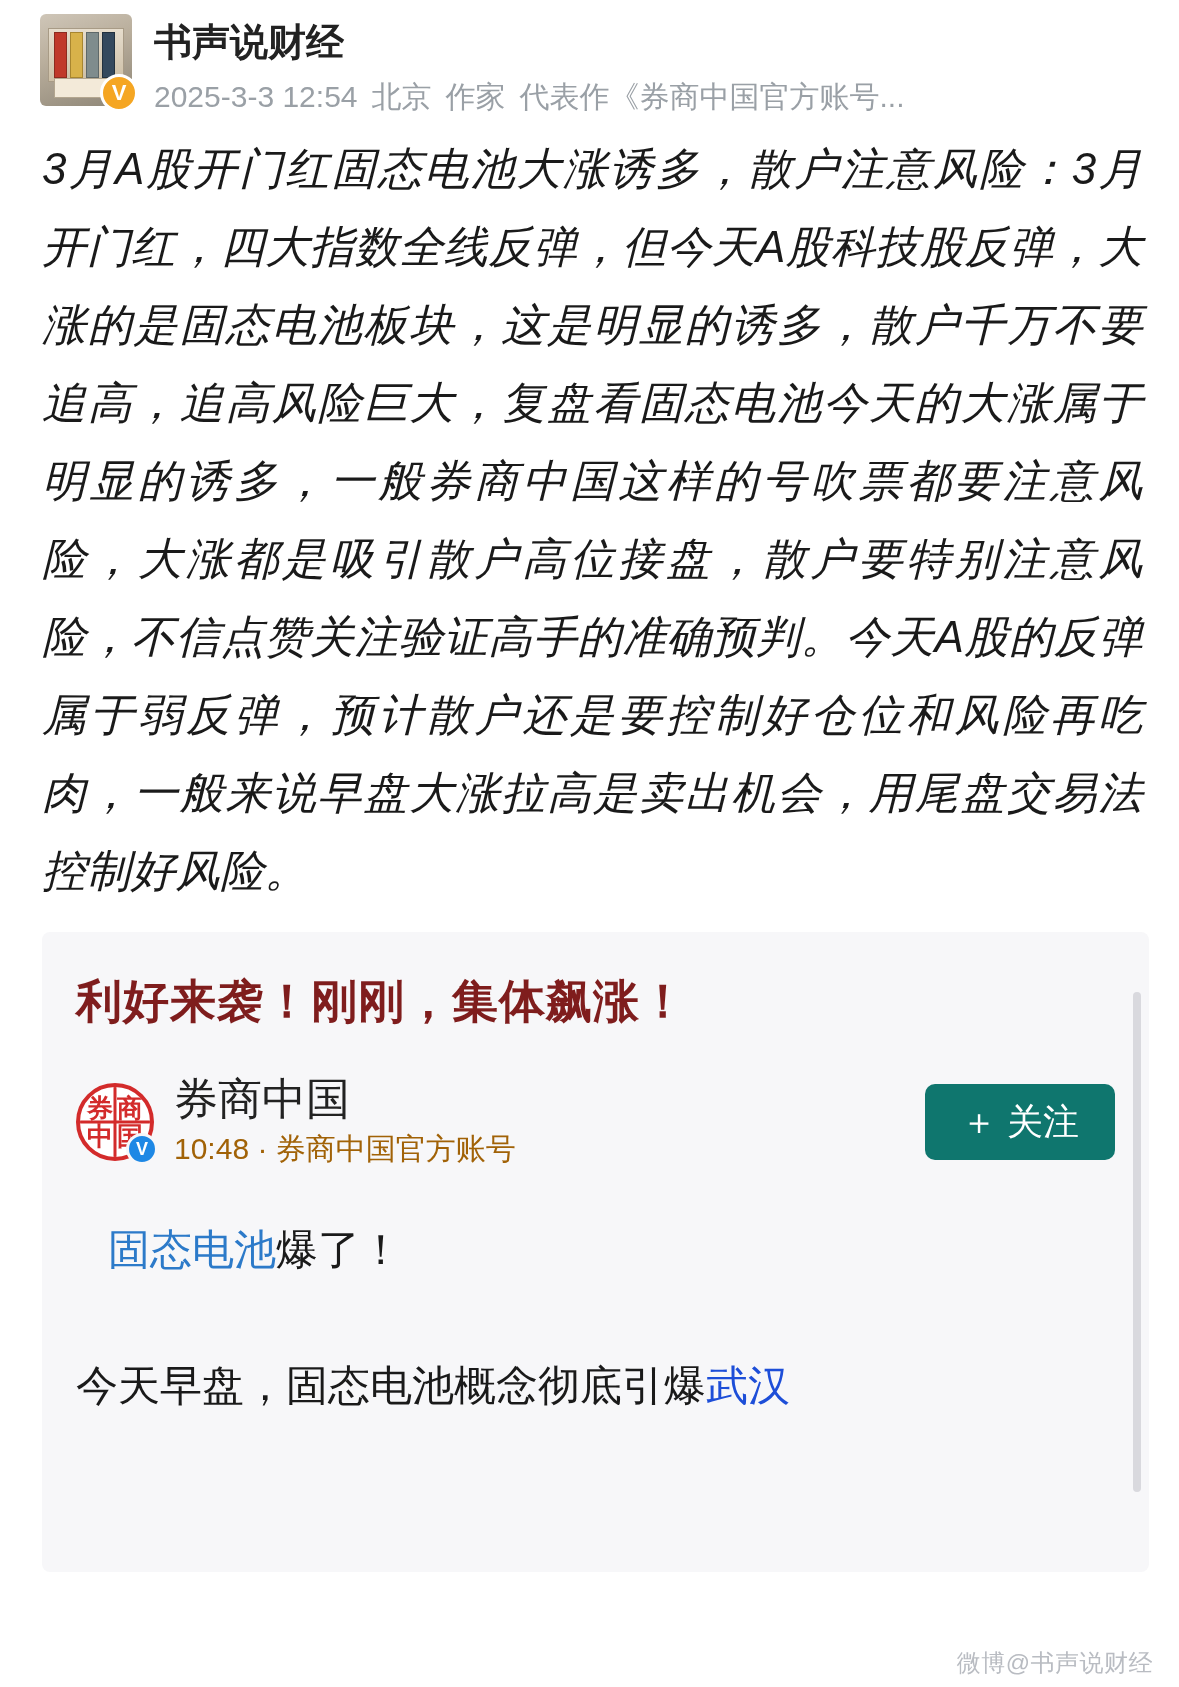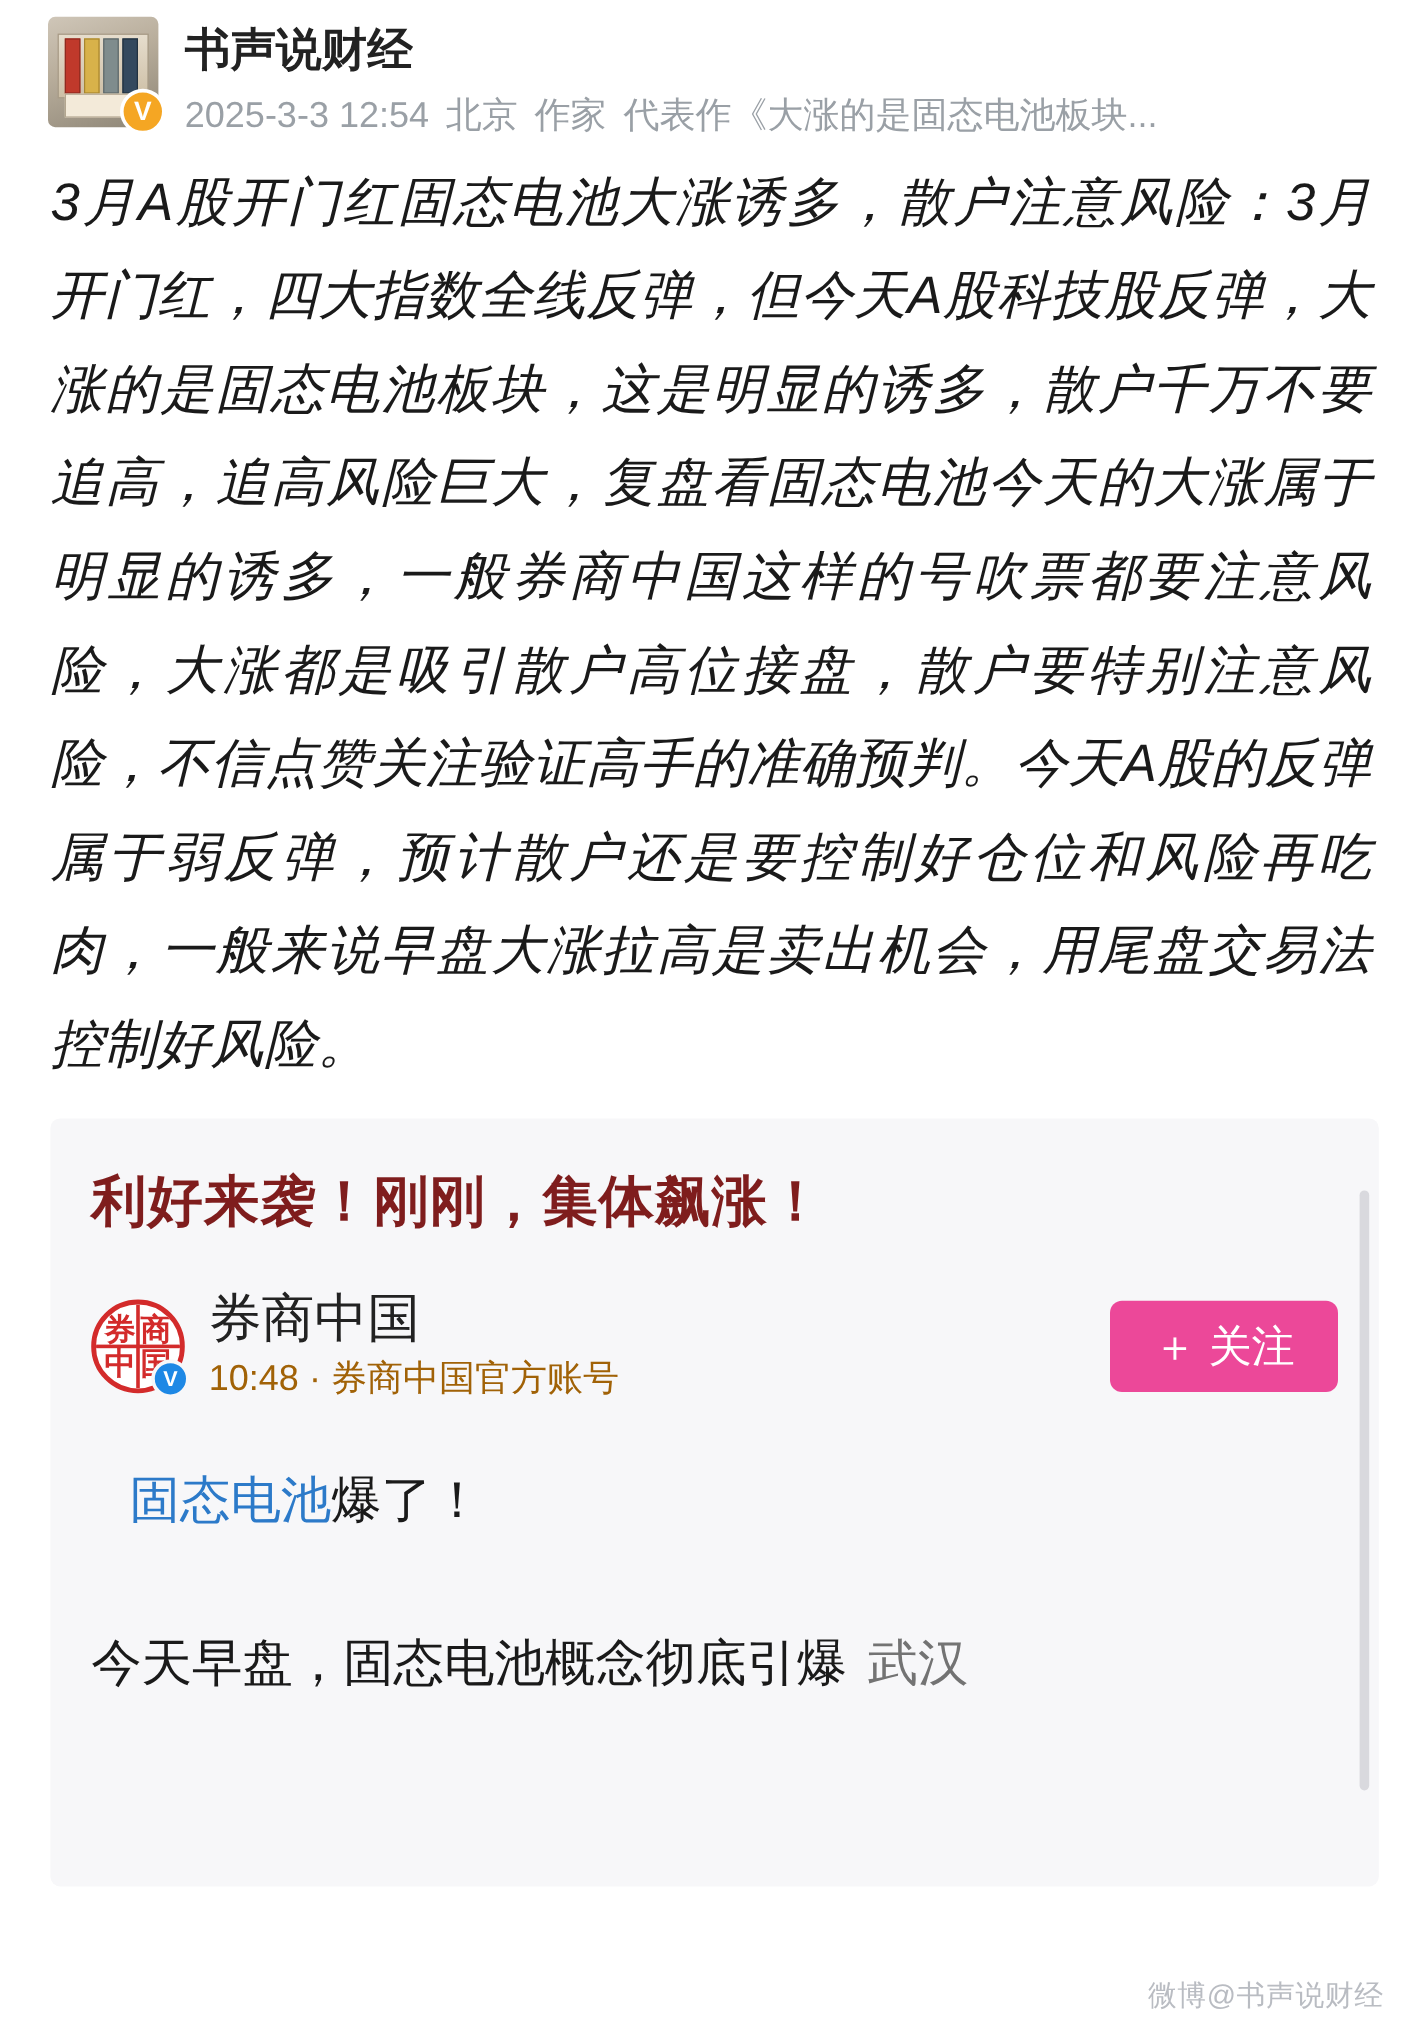--- a/index.html
+++ b/index.html
@@ -185,21 +185,21 @@
     line-height: 46px;
   }
   .src-meta {
     margin-top: 8px;
     font-size: 30px;
     color: #a16207;
     line-height: 38px;
   }
   .follow-btn {
     flex: 0 0 auto;
-    background: #ec4899;
+    background: #0f766e;
     color: #ffffff;
     font-size: 36px;
     border-radius: 10px;
     padding: 18px 36px;
     line-height: 40px;
     white-space: nowrap;
     border: none;
     font-family: "Liberation Sans", sans-serif;
   }
   .quote-para1 {
@@ -209,21 +209,21 @@
     margin-left: 32px;
   }
   .quote-para1 .hl { color: #2c7ac9; }
   .quote-para1 .rest { color: #1a1a1a; }
   .quote-para2 {
     margin-top: 76px;
     font-size: 42px;
     line-height: 60px;
     color: #1a1a1a;
   }
-  .quote-para2 .blue { color: #737373; margin-left: 17px; }
+  .quote-para2 .blue { color: #1d4ed8; }
   .scroll-track {
     position: absolute;
     right: 8px;
     top: 60px;
     width: 8px;
     height: 500px;
     border-radius: 4px;
     background: #d9d9de;
   }
 
@@ -250,21 +250,21 @@
         <div class="book b2"></div>
         <div class="book b3"></div>
         <div class="book b4"></div>
         <div class="label"></div>
       </div>
       <div class="v-badge">V</div>
     </div>
     <div class="header-text">
       <div class="author-name">书声说财经</div>
       <div class="meta-line">
-        <span>2025-3-3 12:54</span><span class="sep"></span><span>北京</span><span class="sep"></span><span>作家</span><span class="sep"></span><span>代表作《大涨的是固态电池板块...</span>
+        <span>2025-3-3 12:54</span><span class="sep"></span><span>北京</span><span class="sep"></span><span>作家</span><span class="sep"></span><span>代表作《券商中国官方账号...</span>
       </div>
     </div>
   </div>
 
   <div class="post-body">
     <div class="post-text">3月A股开门红固态电池大涨诱多，散户注意风险：3月开门红，四大指数全线反弹，但今天A股科技股反弹，大涨的是固态电池板块，这是明显的诱多，散户千万不要追高，追高风险巨大，复盘看固态电池今天的大涨属于明显的诱多，一般券商中国这样的号吹票都要注意风险，大涨都是吸引散户高位接盘，散户要特别注意风险，不信点赞关注验证高手的准确预判。今天A股的反弹属于弱反弹，预计散户还是要控制好仓位和风险再吃肉，一般来说早盘大涨拉高是卖出机会，用尾盘交易法控制好风险。</div>
   </div>
 
   <div class="quote-card">
     <div class="quote-title">利好来袭！刚刚，集体飙涨！</div>

